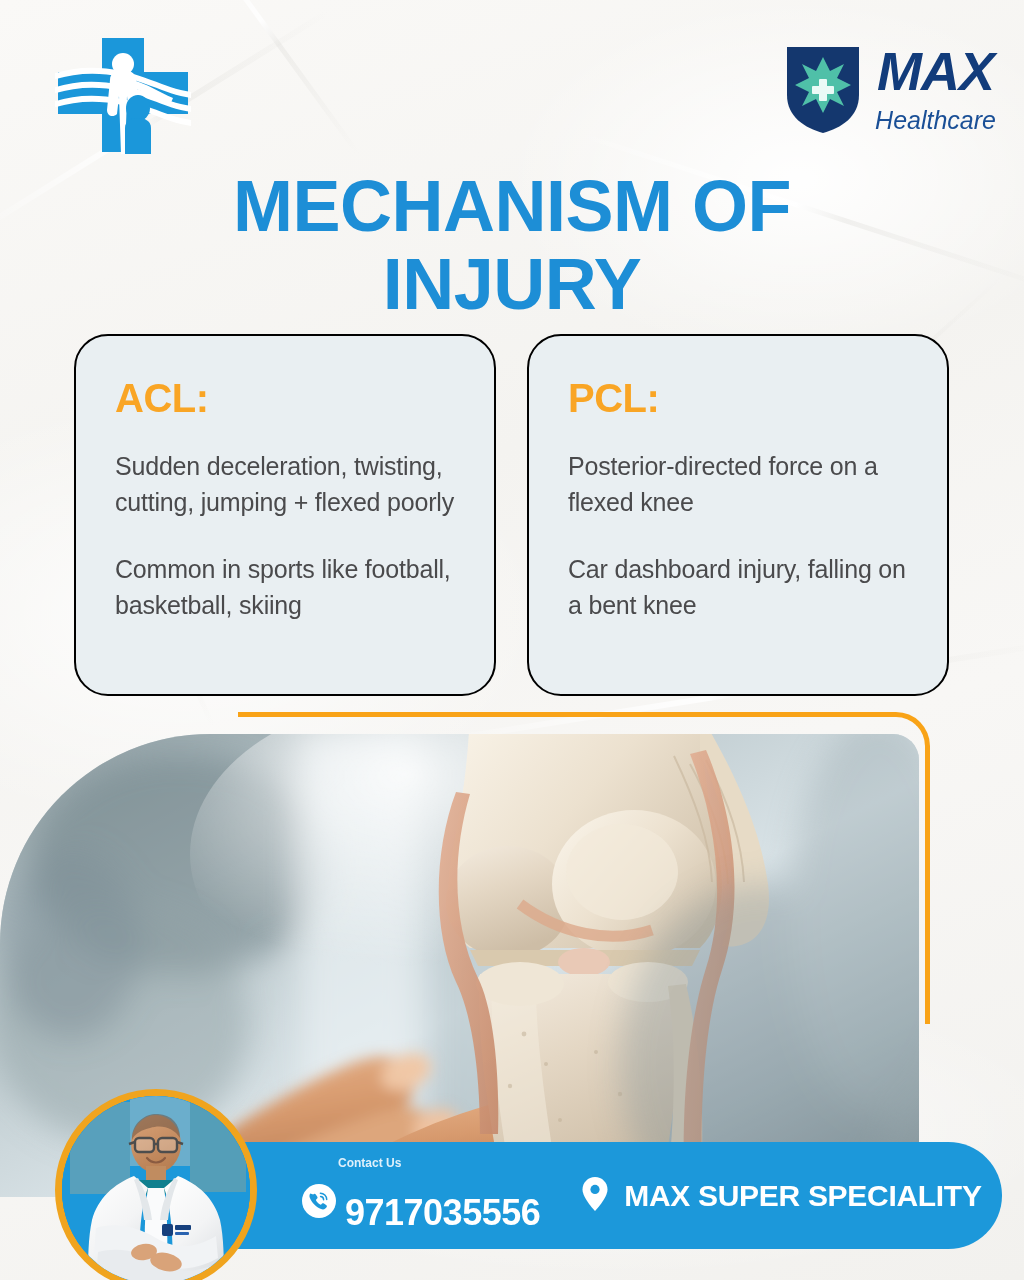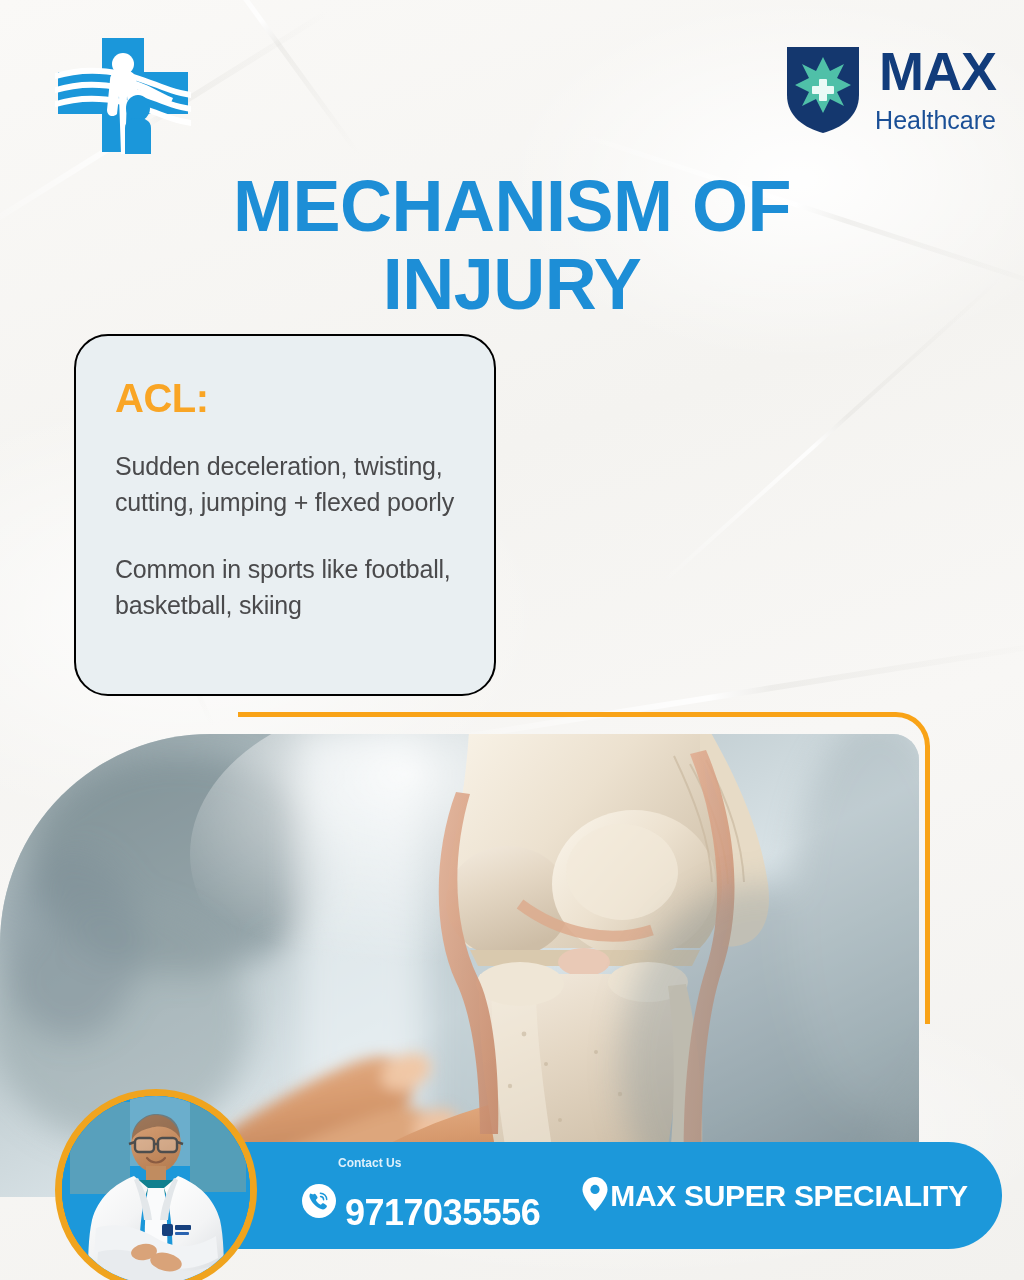--- a/index.html
+++ b/index.html
@@ -49,21 +49,21 @@
     width: 136px; height: 118px;
   }
   .max-logo {
     position: absolute;
     right: 28px; top: 45px;
     display: flex;
     align-items: center;
     gap: 16px;
   }
   .max-shield { width: 72px; height: 86px; display: block; }
-  .max-words { display: flex; flex-direction: column; align-items: flex-end; }
+  .max-words { display: flex; flex-direction: column; align-items: center; font-style: italic; }
   .max-title {
     font-size: 54px;
     font-weight: bold;
     color: #123c7b;
     letter-spacing: -1px;
     line-height: 0.98;
   }
   .max-sub {
     font-size: 25px;
     color: #1a4f96;
@@ -175,20 +175,21 @@
   .phone-number {
     font-size: 36px;
     font-weight: bold;
     color: #ffffff;
     letter-spacing: -0.5px;
     margin-top: 21px;
   }
   .address-row {
     display: flex;
     align-items: center;
+    gap: 14px;
     margin-left: 40px;
   }
   .hospital-name {
     font-size: 30px;
     font-weight: bold;
     color: #ffffff;
     line-height: 1.12;
     letter-spacing: -0.3px;
   }
 
@@ -275,20 +276,25 @@
   </div>
 
   <div class="cards">
 
     <div class="card">
       <div class="card-heading">ACL:</div>
       <div class="card-para">Sudden deceleration, twisting, cutting, jumping + flexed poorly</div>
       <div class="card-para">Common in sports like football, basketball, skiing</div>
     </div>
 
+    <div class="card">
+      <div class="card-heading">PCL:</div>
+      <div class="card-para">Posterior-directed force on a flexed knee</div>
+      <div class="card-para">Car dashboard injury, falling on a bent knee</div>
+    </div>
 
   </div>
 
   <div class="knee-wrap">
     <div class="knee-accent"></div>
     <div class="knee-photo">
       <svg viewBox="0 0 919 463" preserveAspectRatio="xMidYMid slice" xmlns="http://www.w3.org/2000/svg">
         <defs>
           <linearGradient id="bgRoom" x1="0" y1="0" x2="1" y2="1">
             <stop offset="0%" stop-color="#8e9ea3"></stop>

